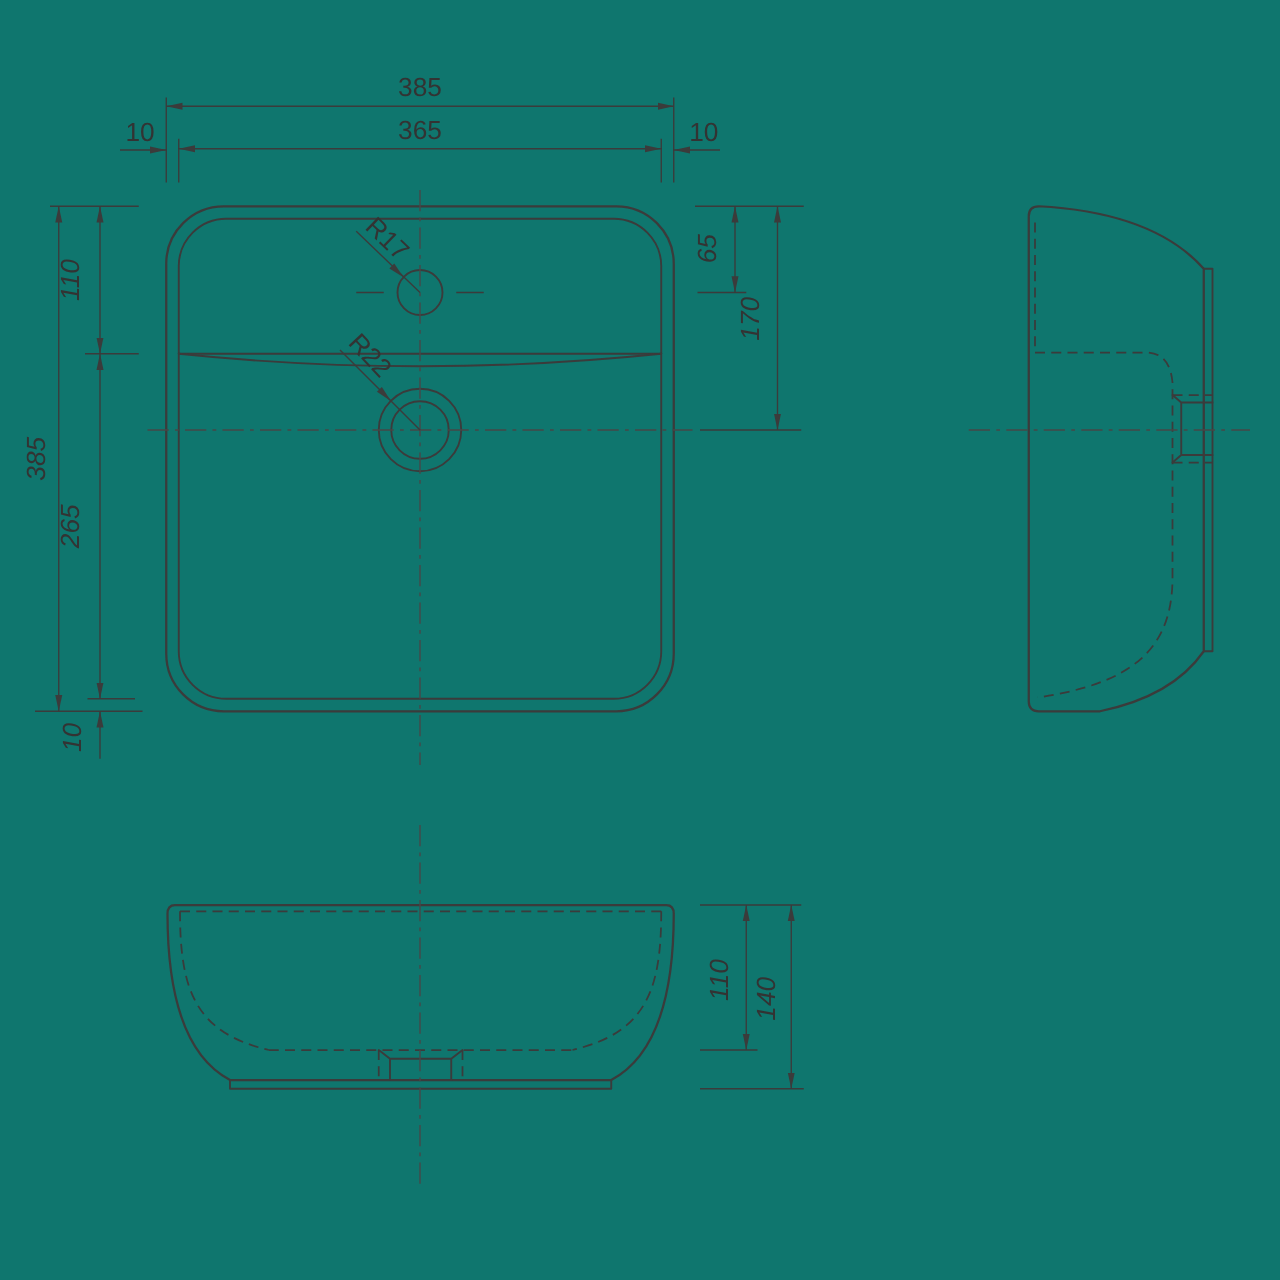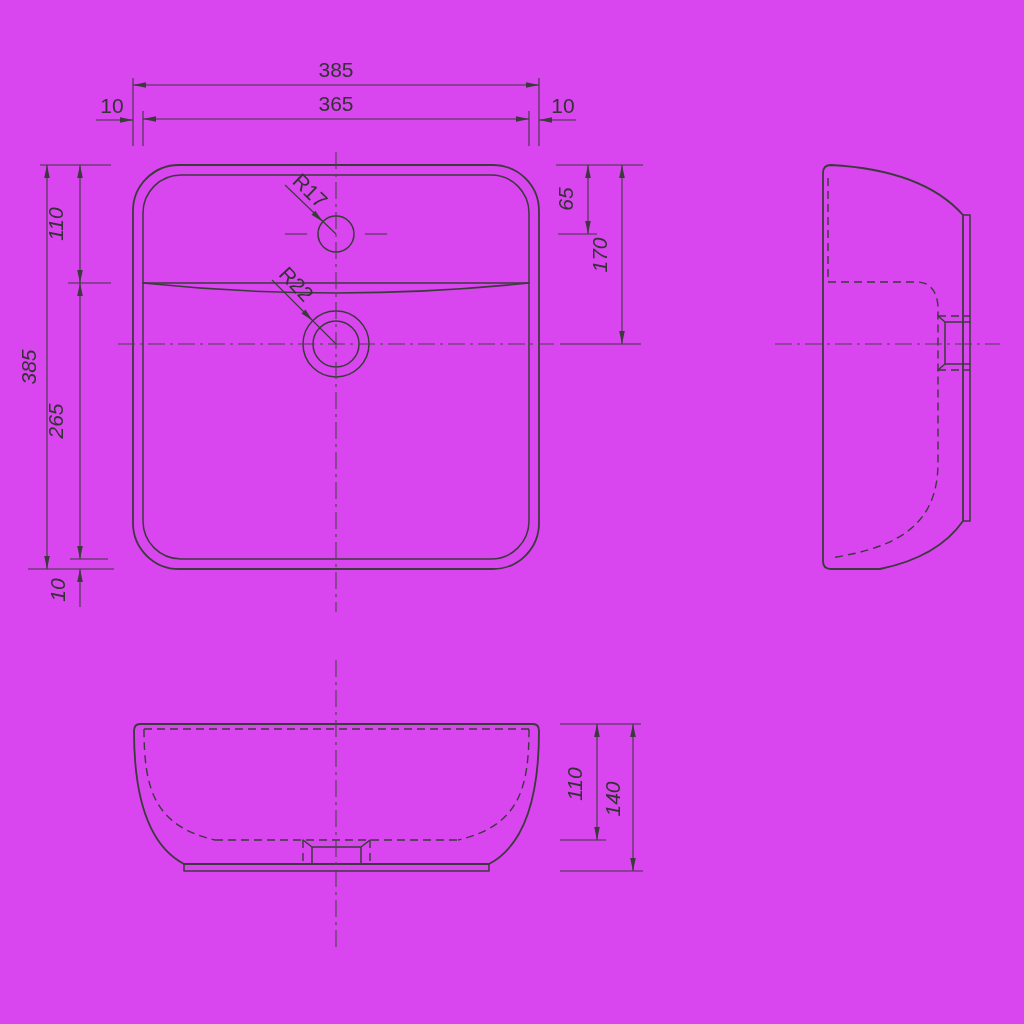--- a/index.html
+++ b/index.html
@@ -1,16 +1,16 @@
 <!DOCTYPE html>
 <html><head>
 <meta charset="utf-8">
 <style>
   html,body{margin:0;padding:0;background:#ffffff;}
-  .page{width:1024px;height:1024px;background:#d946ef;position:relative;overflow:hidden;}
+  .page{width:1024px;height:1024px;background:#0f766e;position:relative;overflow:hidden;}
   svg{display:block;}
   .ol  {fill:none;stroke:#3b3b3b;stroke-width:1.8;stroke-linecap:round;stroke-linejoin:round;}
   .ol2 {fill:none;stroke:#3b3b3b;stroke-width:1.5;stroke-linecap:round;stroke-linejoin:round;}
   .hid {fill:none;stroke:#3b3b3b;stroke-width:1.4;stroke-dasharray:8 5;stroke-linecap:butt;}
   .cl  {fill:none;stroke:#474747;stroke-width:1.1;stroke-dasharray:17 5 3 5;}
   .dim {fill:none;stroke:#3b3b3b;stroke-width:1.1;}
   .ext {fill:none;stroke:#3b3b3b;stroke-width:1.1;}
   text {font-family:"Liberation Sans", sans-serif;font-size:21px;fill:#333333;}
   .mid {text-anchor:middle;}
   .it  {font-style:italic;}

